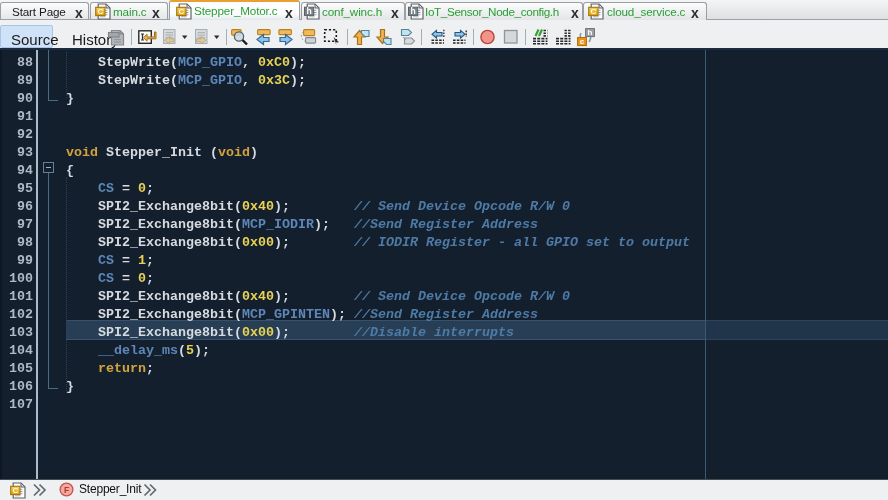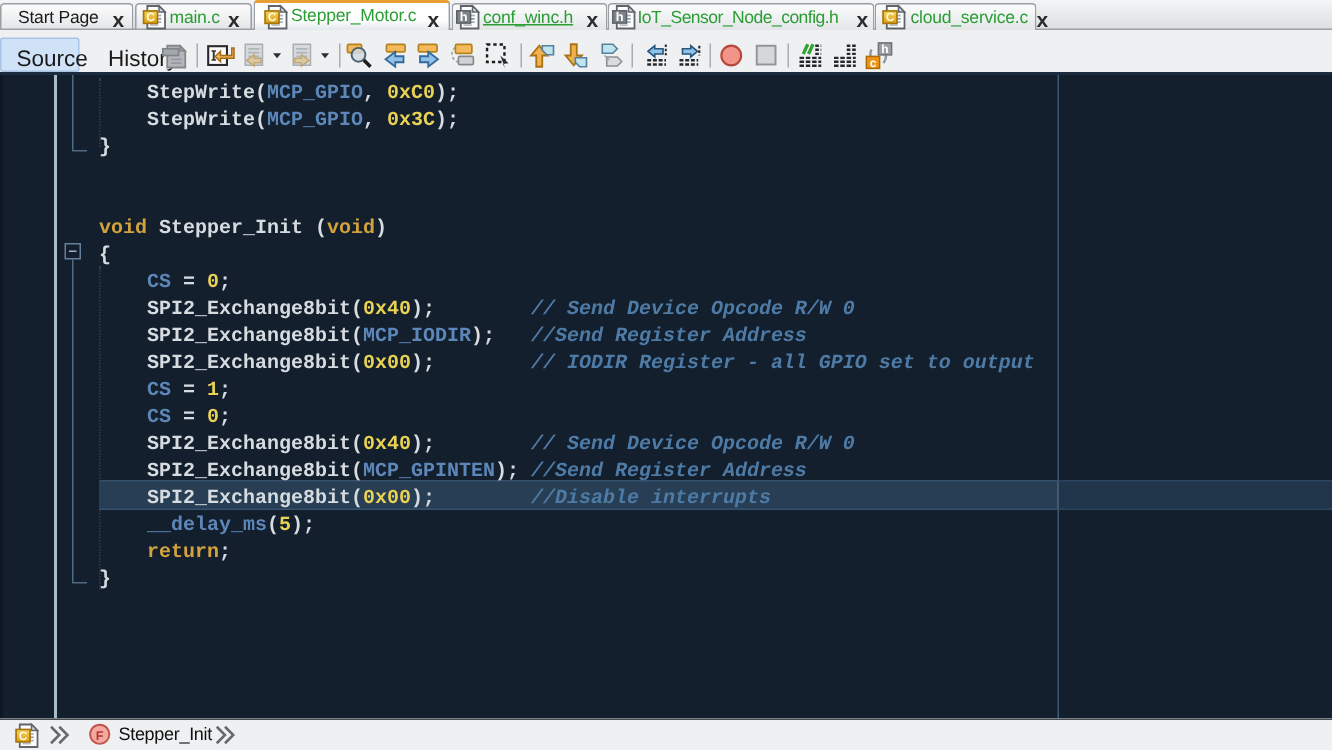--- a/index.html
+++ b/index.html
@@ -50,28 +50,28 @@
   <div class="tab" style="left:90px;width:78px;">
     <span class="lbl" style="left:22px;">main.c</span>
     <span class="cls" style="left:61px;">x</span>
   </div>
   <div id="tabline" class="abs"></div>
   <div id="tabsel">
     <span class="lbl" style="position:absolute;left:24px;top:2px;font-size:11.7px;letter-spacing:-0.15px;color:#2a9e35;">Stepper_Motor.c</span>
     <span class="cls" style="position:absolute;left:115px;top:2.5px;font-size:14px;font-weight:bold;color:#2b2b2b;">x</span>
   </div>
   <div class="tab" style="left:301px;width:104px;">
-    <span class="lbl" style="left:20px;text-decoration:underline;">conf_winc.h</span>
+    <span class="lbl" style="left:20px;">conf_winc.h</span>
     <span class="cls" style="left:89px;">x</span>
   </div>
   <div class="tab" style="left:405px;width:178px;">
     <span class="lbl" style="left:19px;letter-spacing:-0.35px;">IoT_Sensor_Node_config.h</span>
     <span class="cls" style="left:165px;">x</span>
   </div>
-  <div class="tab" style="left:583px;width:108px;">
+  <div class="tab" style="left:583px;width:124px;">
     <span class="lbl" style="left:23px;">cloud_service.c</span>
     <span class="cls" style="left:107px;">x</span>
   </div>
 
   <div id="toolbar" class="abs"></div>
   <div id="srcbtn" class="abs"></div>
   <span class="abs tbtxt" style="left:11px;top:31px;">Source</span>
   <span class="abs tbtxt" style="left:72px;top:31px;">History</span>
   <div class="sep" style="left:131px;"></div>
   <div class="sep" style="left:226px;"></div>
@@ -94,20 +94,40 @@
     <div class="abs" style="left:705px;top:0;width:1px;height:429px;background:#3d5872;"></div>
 
     <div class="abs" style="left:48px;top:0;width:1px;height:50px;background:#4e6a82;"></div>
     <div class="abs" style="left:48px;top:50px;width:10px;height:1px;background:#4e6a82;"></div>
     <div class="abs" style="left:43px;top:112px;width:11px;height:11px;border:1px solid #62809c;box-sizing:border-box;"></div>
     <div class="abs" style="left:46px;top:117px;width:5px;height:1px;background:#9fb2c2;"></div>
     <div class="abs" style="left:48px;top:123px;width:1px;height:215px;background:#4e6a82;"></div>
     <div class="abs" style="left:48px;top:338px;width:10px;height:1px;background:#4e6a82;"></div>
     <div class="abs" style="left:65.5px;top:2px;width:0;height:46px;border-left:1px dotted #2a4058;"></div>
     <div class="abs" style="left:65.5px;top:127px;width:0;height:216px;border-left:1px dotted #2a4058;"></div>
+    <pre id="gutter">88
+89
+90
+91
+92
+93
+94
+95
+96
+97
+98
+99
+100
+101
+102
+103
+104
+105
+106
+107</pre>
     <pre id="code">    StepWrite(<span class="id">MCP_GPIO</span>, <span class="num">0xC0</span>);
     StepWrite(<span class="id">MCP_GPIO</span>, <span class="num">0x3C</span>);
 }
 
 
 <span class="kw">void</span> Stepper_Init (<span class="kw">void</span>)
 {
     <span class="id">CS</span> = <span class="num">0</span>;
     SPI2_Exchange8bit(<span class="num">0x40</span>);        <span class="cm">// Send Device Opcode R/W 0</span>
     SPI2_Exchange8bit(<span class="id">MCP_IODIR</span>);   <span class="cm">//Send Register Address</span>

